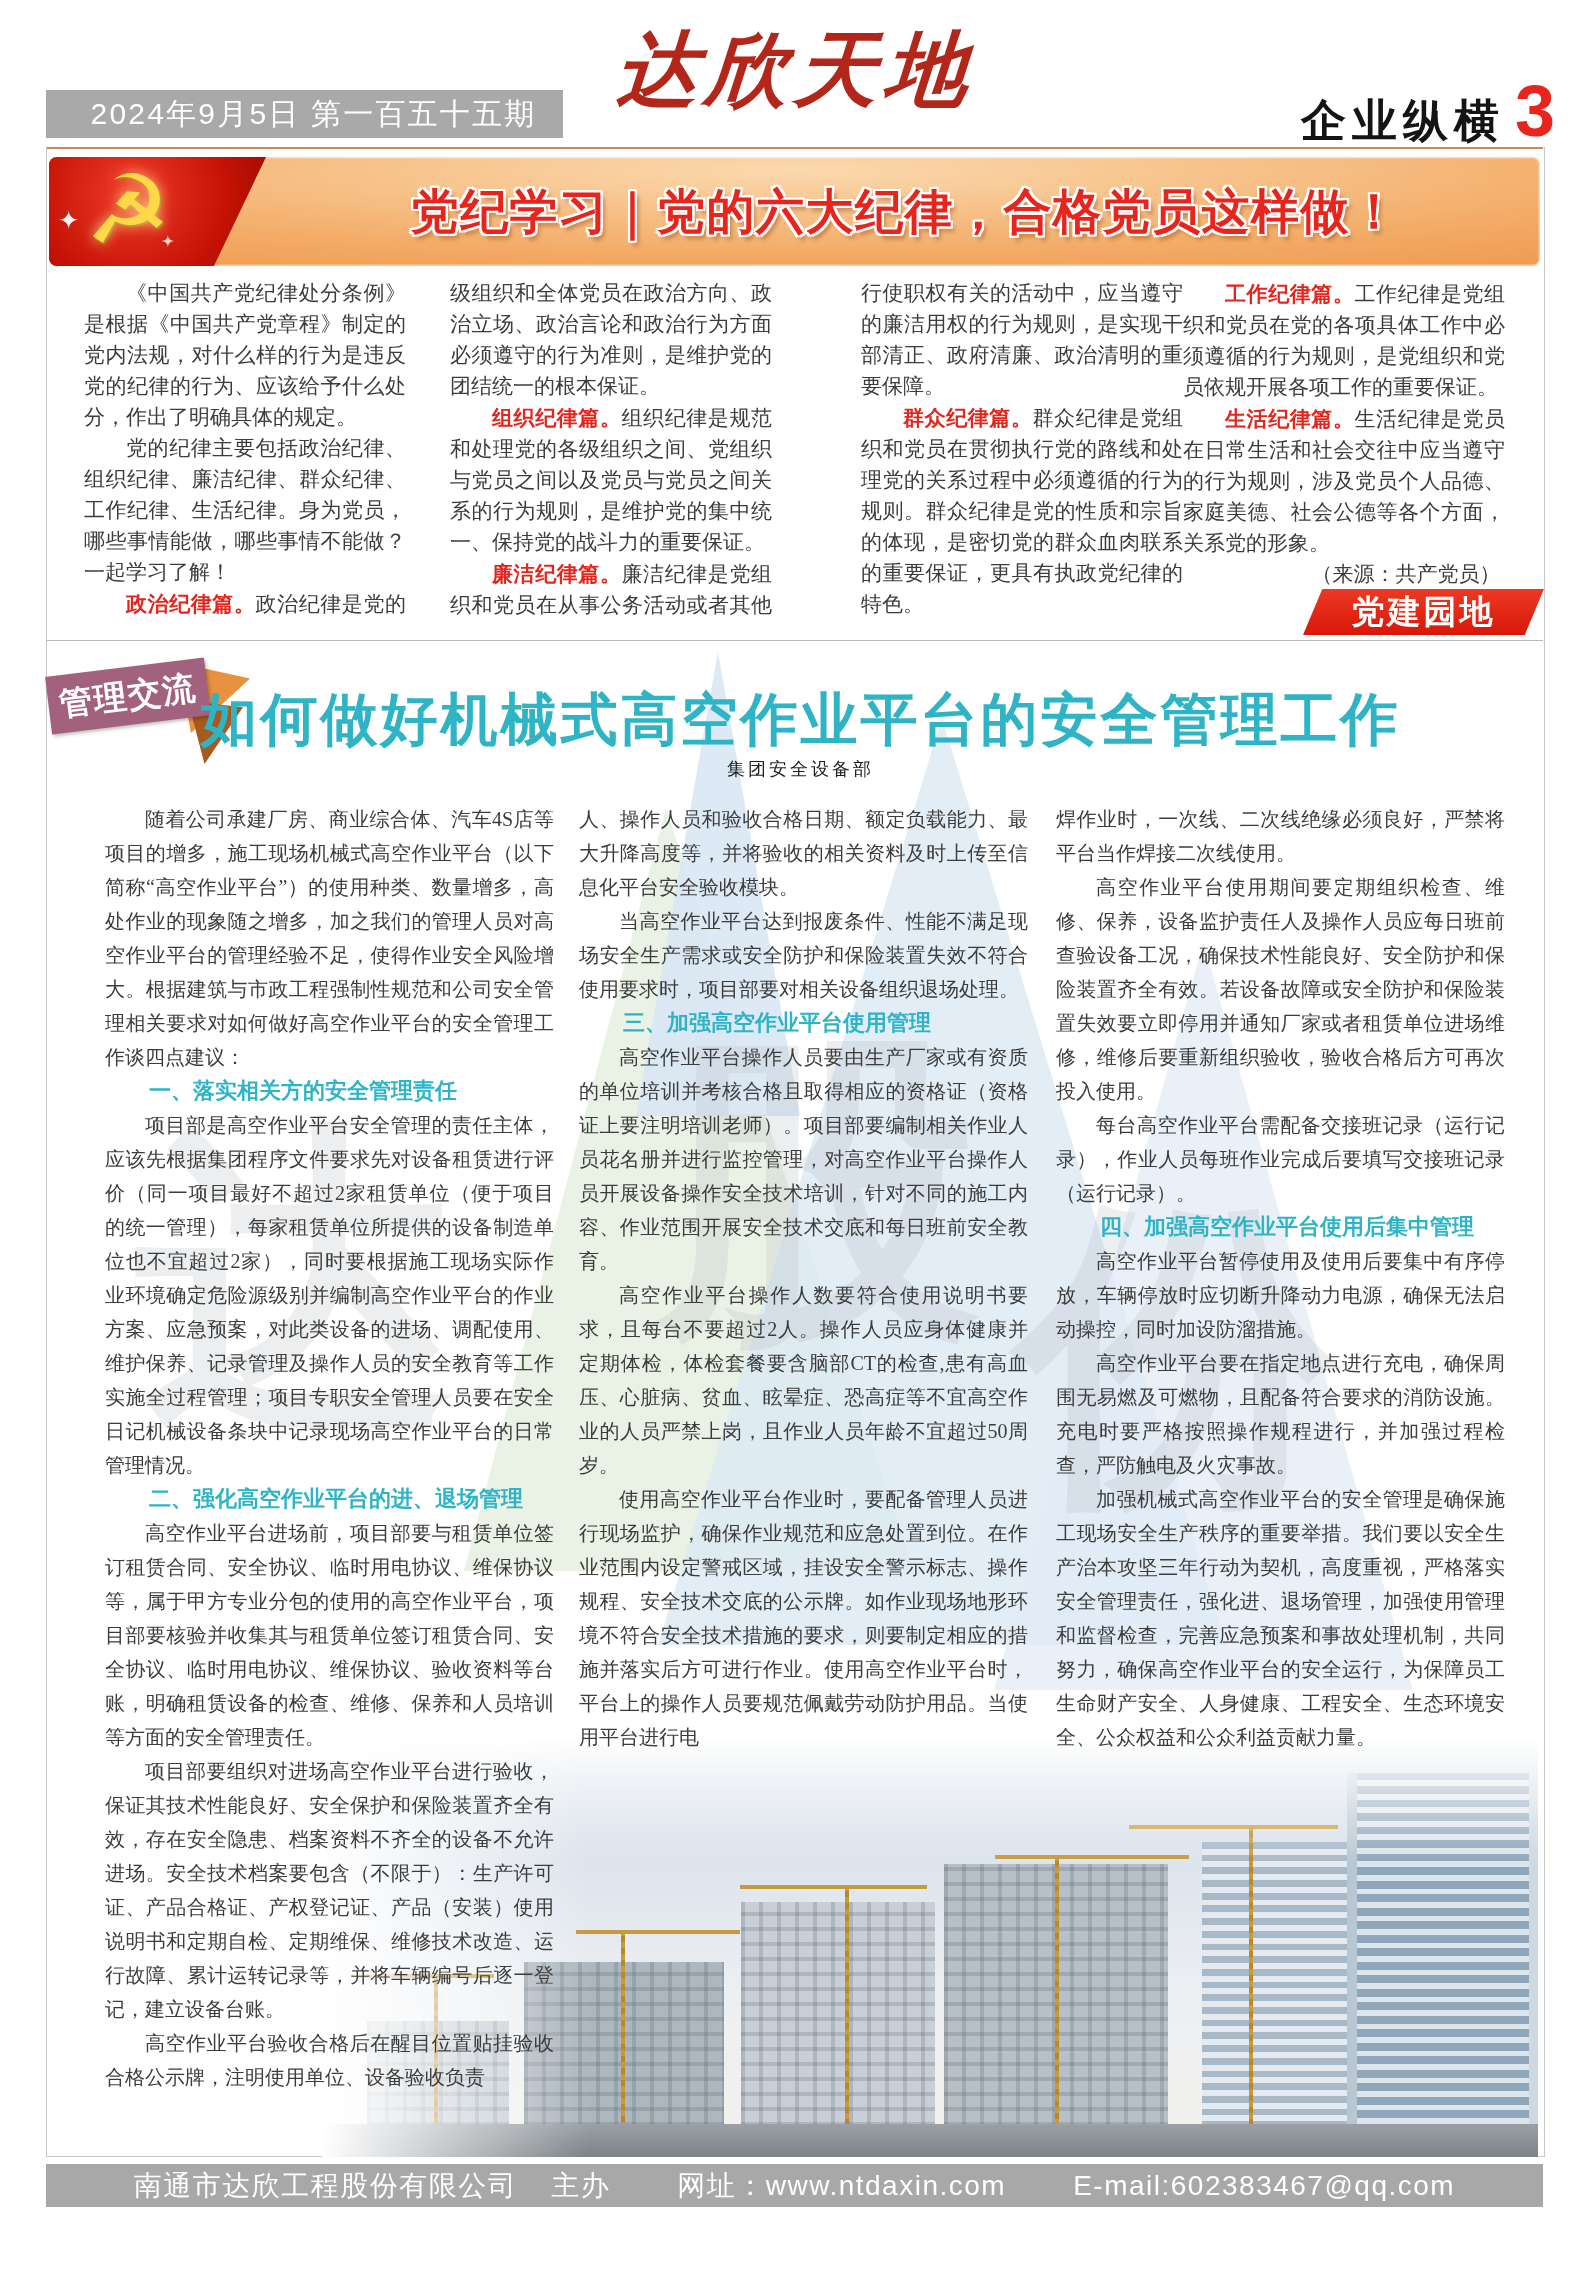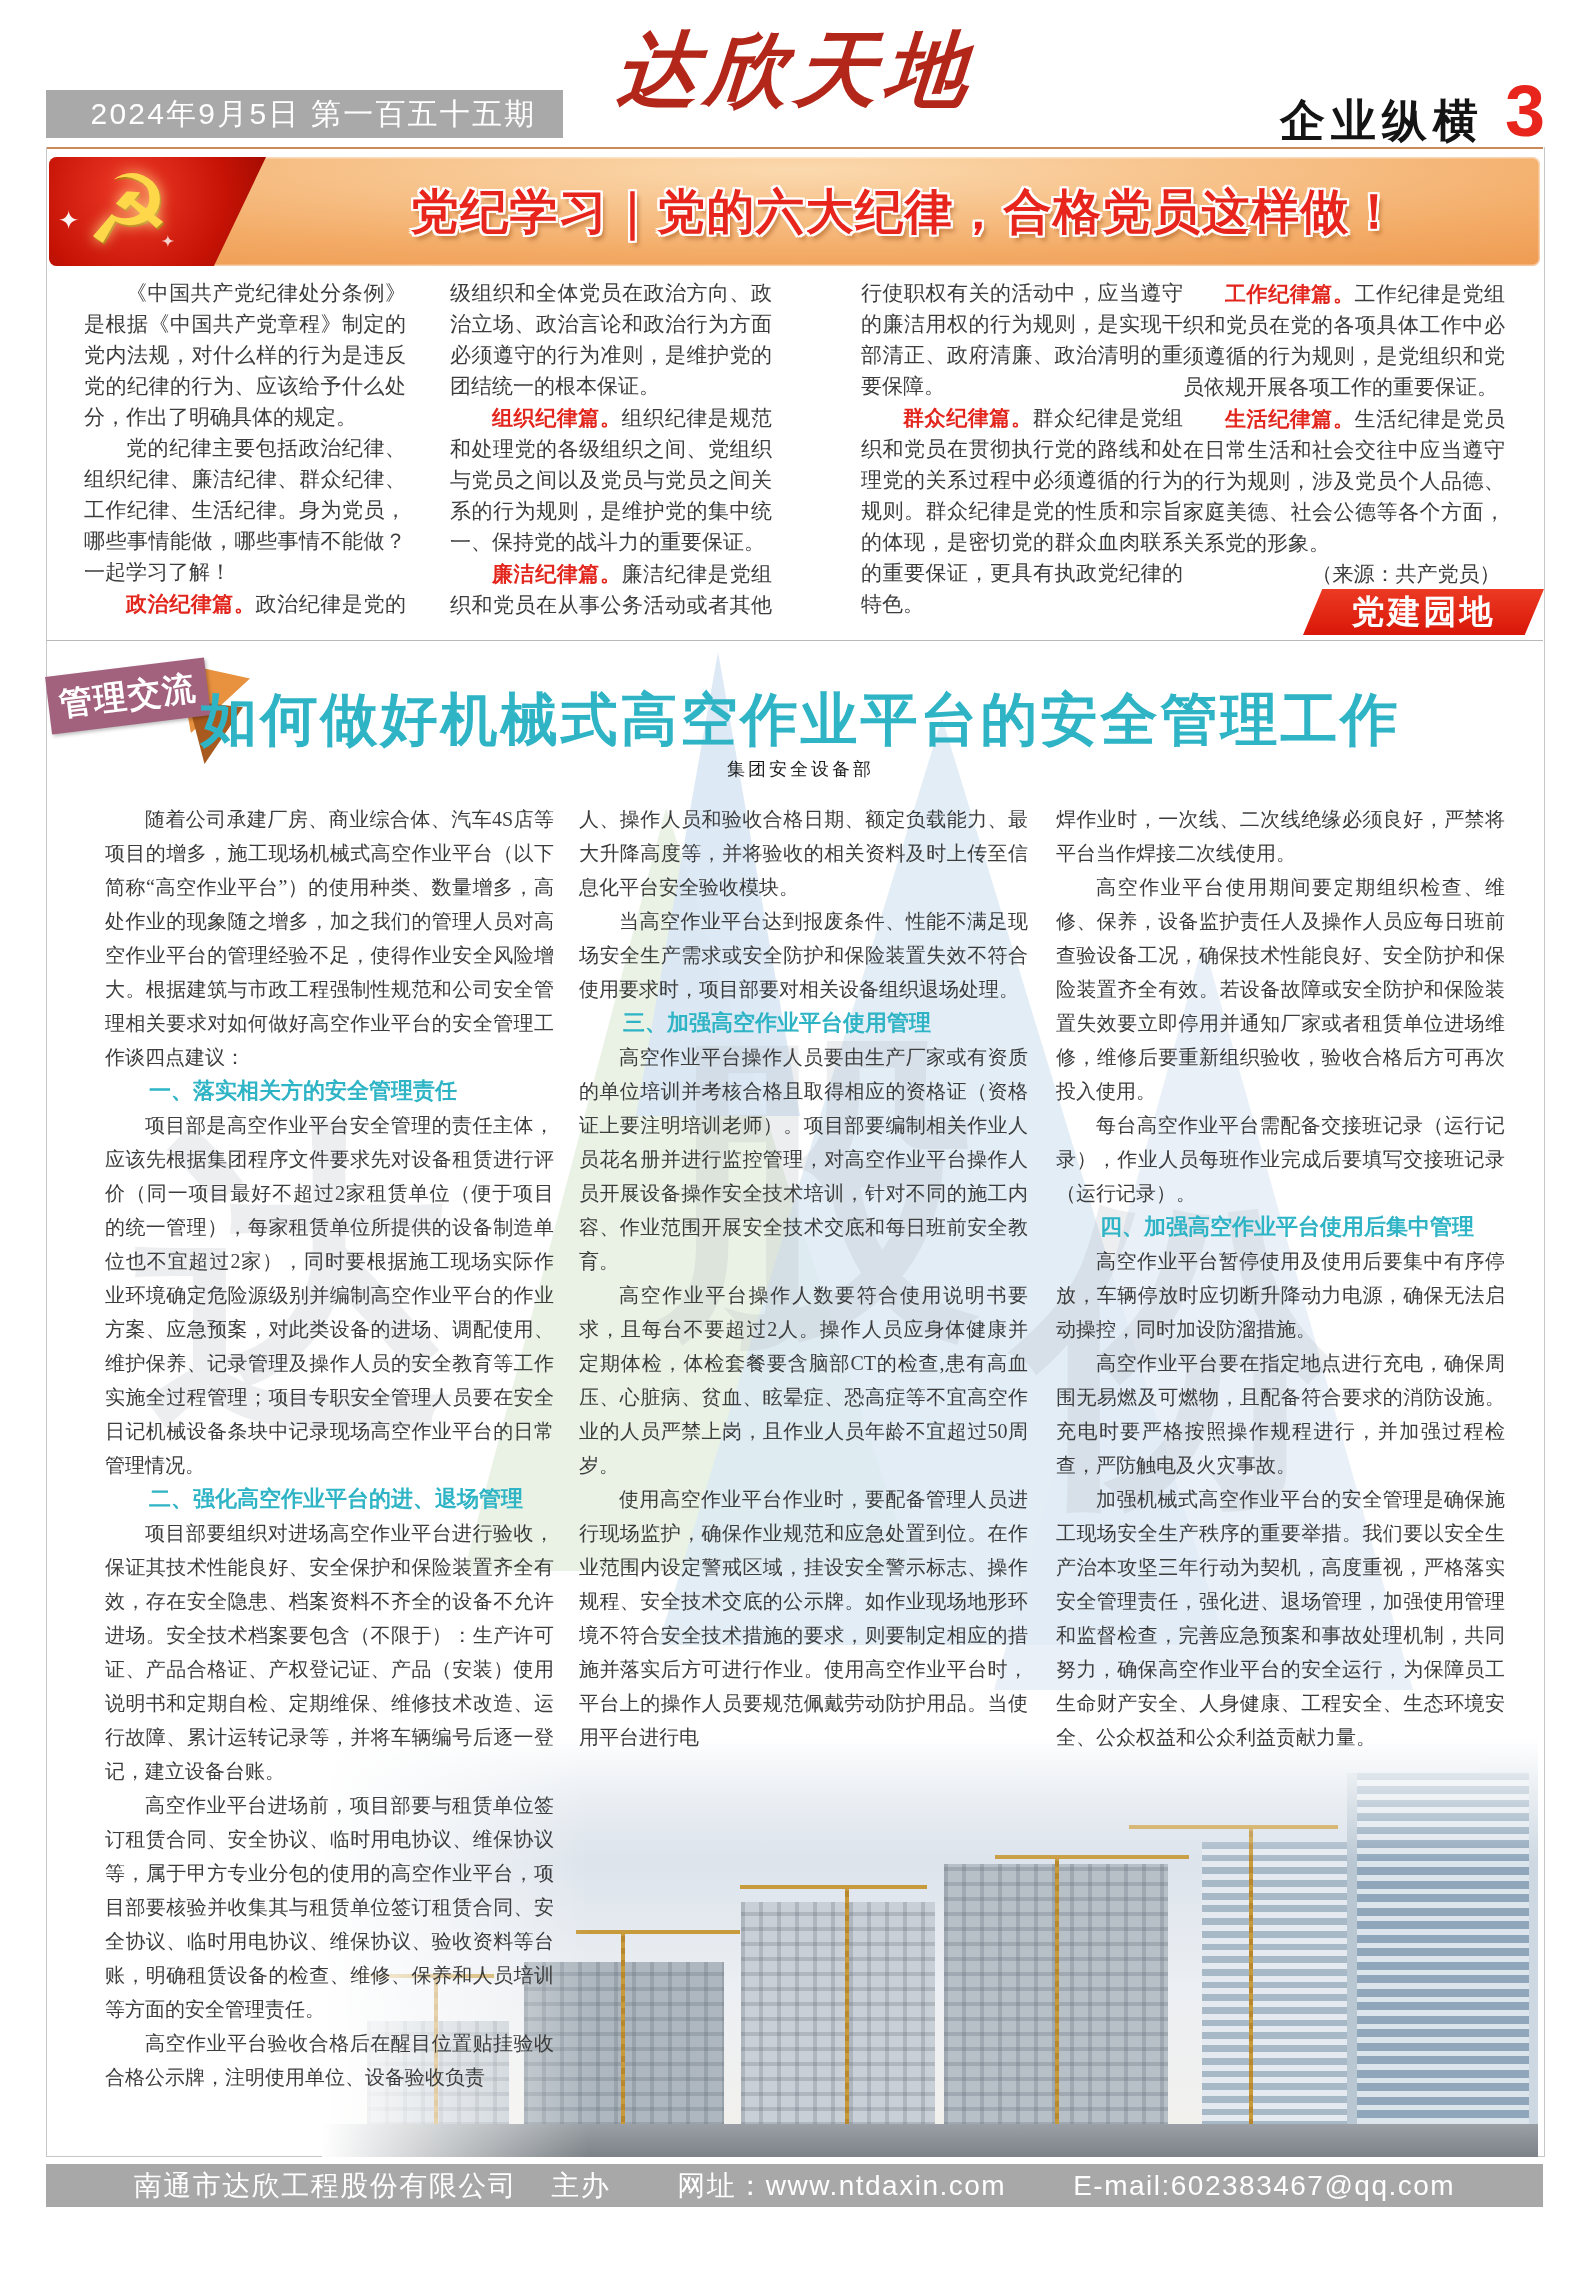--- a/index.html
+++ b/index.html
@@ -7,21 +7,21 @@
        font-family:"Liberation Serif","DejaVu Serif",serif;color:#3c3c3c;}
   .abs{position:absolute;}
 
   
   .date-box{left:46px;top:90px;width:499px;height:48px;background:#a9a9a9;color:#fff;
             font-family:"Liberation Sans","DejaVu Sans",sans-serif;font-size:30px;
             display:flex;align-items:center;justify-content:center;letter-spacing:2.2px;padding-left:18px;}
   .masthead{left:571px;top:16.4px;width:449px;text-align:center;color:#b3271b;
             font-size:82px;font-weight:bold;font-style:italic;letter-spacing:7.5px;
             transform:skewX(-4deg);}
-  .section-block{right:45px;top:75px;display:flex;align-items:baseline;gap:21px;justify-content:center;}
+  .section-block{right:35px;top:75px;display:flex;align-items:baseline;gap:10px;justify-content:center;}
   .section-name{font-size:45px;font-weight:bold;color:#141414;letter-spacing:6px;}
   .page-num{font-size:72px;font-weight:bold;color:#e8251c;
             font-family:"Liberation Sans","DejaVu Sans",sans-serif;line-height:1;}
   .orange-rule{left:46px;top:147px;width:1497px;height:2.2px;background:#cc8a58;}
   .page-frame{left:46px;top:147px;width:1497px;height:2009px;border-left:0.7px solid #c6c6c6;
               border-right:0.7px solid #c6c6c6;border-bottom:0.7px solid #c6c6c6;}
 
   
   .banner{left:49px;top:157px;width:1491px;height:109px;border-radius:7.5px;
           background:radial-gradient(130% 170% at 50% 12%,#fbd9ae 0%,#f3ab66 45%,#e77d2c 100%);
@@ -204,22 +204,22 @@
   <div class="ground"></div>
   <div class="fade-top"></div>
   <div class="fade-left"></div>
 </div>
 
 <div class="abs a2col a2c1">
   <p>随着公司承建厂房、商业综合体、汽车4S店等项目的增多，施工现场机械式高空作业平台（以下简称“高空作业平台”）的使用种类、数量增多，高处作业的现象随之增多，加之我们的管理人员对高空作业平台的管理经验不足，使得作业安全风险增大。根据建筑与市政工程强制性规范和公司安全管理相关要求对如何做好高空作业平台的安全管理工作谈四点建议：</p>
   <p class="h-teal">一、落实相关方的安全管理责任</p>
   <p>项目部是高空作业平台安全管理的责任主体，应该先根据集团程序文件要求先对设备租赁进行评价（同一项目最好不超过2家租赁单位（便于项目的统一管理），每家租赁单位所提供的设备制造单位也不宜超过2家），同时要根据施工现场实际作业环境确定危险源级别并编制高空作业平台的作业方案、应急预案，对此类设备的进场、调配使用、维护保养、记录管理及操作人员的安全教育等工作实施全过程管理；项目专职安全管理人员要在安全日记机械设备条块中记录现场高空作业平台的日常管理情况。</p>
   <p class="h-teal">二、强化高空作业平台的进、退场管理</p>
+  <p>高空作业平台进场前，项目部要与租赁单位签订租赁合同、安全协议、临时用电协议、维保协议等，属于甲方专业分包的使用的高空作业平台，项目部要核验并收集其与租赁单位签订租赁合同、安全协议、临时用电协议、维保协议、验收资料等台账，明确租赁设备的检查、维修、保养和人员培训等方面的安全管理责任。</p>
   <p>项目部要组织对进场高空作业平台进行验收，保证其技术性能良好、安全保护和保险装置齐全有效，存在安全隐患、档案资料不齐全的设备不允许进场。安全技术档案要包含（不限于）：生产许可证、产品合格证、产权登记证、产品（安装）使用说明书和定期自检、定期维保、维修技术改造、运行故障、累计运转记录等，并将车辆编号后逐一登记，建立设备台账。</p>
-  <p>高空作业平台进场前，项目部要与租赁单位签订租赁合同、安全协议、临时用电协议、维保协议等，属于甲方专业分包的使用的高空作业平台，项目部要核验并收集其与租赁单位签订租赁合同、安全协议、临时用电协议、维保协议、验收资料等台账，明确租赁设备的检查、维修、保养和人员培训等方面的安全管理责任。</p>
   <p>高空作业平台验收合格后在醒目位置贴挂验收合格公示牌，注明使用单位、设备验收负责</p>
 </div>
 <div class="abs a2col a2c2">
   <p class="cont">人、操作人员和验收合格日期、额定负载能力、最大升降高度等，并将验收的相关资料及时上传至信息化平台安全验收模块。</p>
   <p>当高空作业平台达到报废条件、性能不满足现场安全生产需求或安全防护和保险装置失效不符合使用要求时，项目部要对相关设备组织退场处理。</p>
   <p class="h-teal">三、加强高空作业平台使用管理</p>
   <p>高空作业平台操作人员要由生产厂家或有资质的单位培训并考核合格且取得相应的资格证（资格证上要注明培训老师）。项目部要编制相关作业人员花名册并进行监控管理，对高空作业平台操作人员开展设备操作安全技术培训，针对不同的施工内容、作业范围开展安全技术交底和每日班前安全教育。</p>
   <p>高空作业平台操作人数要符合使用说明书要求，且每台不要超过2人。操作人员应身体健康并定期体检，体检套餐要含脑部CT的检查,患有高血压、心脏病、贫血、眩晕症、恐高症等不宜高空作业的人员严禁上岗，且作业人员年龄不宜超过50周岁。</p>
   <p>使用高空作业平台作业时，要配备管理人员进行现场监护，确保作业规范和应急处置到位。在作业范围内设定警戒区域，挂设安全警示标志、操作规程、安全技术交底的公示牌。如作业现场地形环境不符合安全技术措施的要求，则要制定相应的措施并落实后方可进行作业。使用高空作业平台时，平台上的操作人员要规范佩戴劳动防护用品。当使用平台进行电</p>
 </div>

